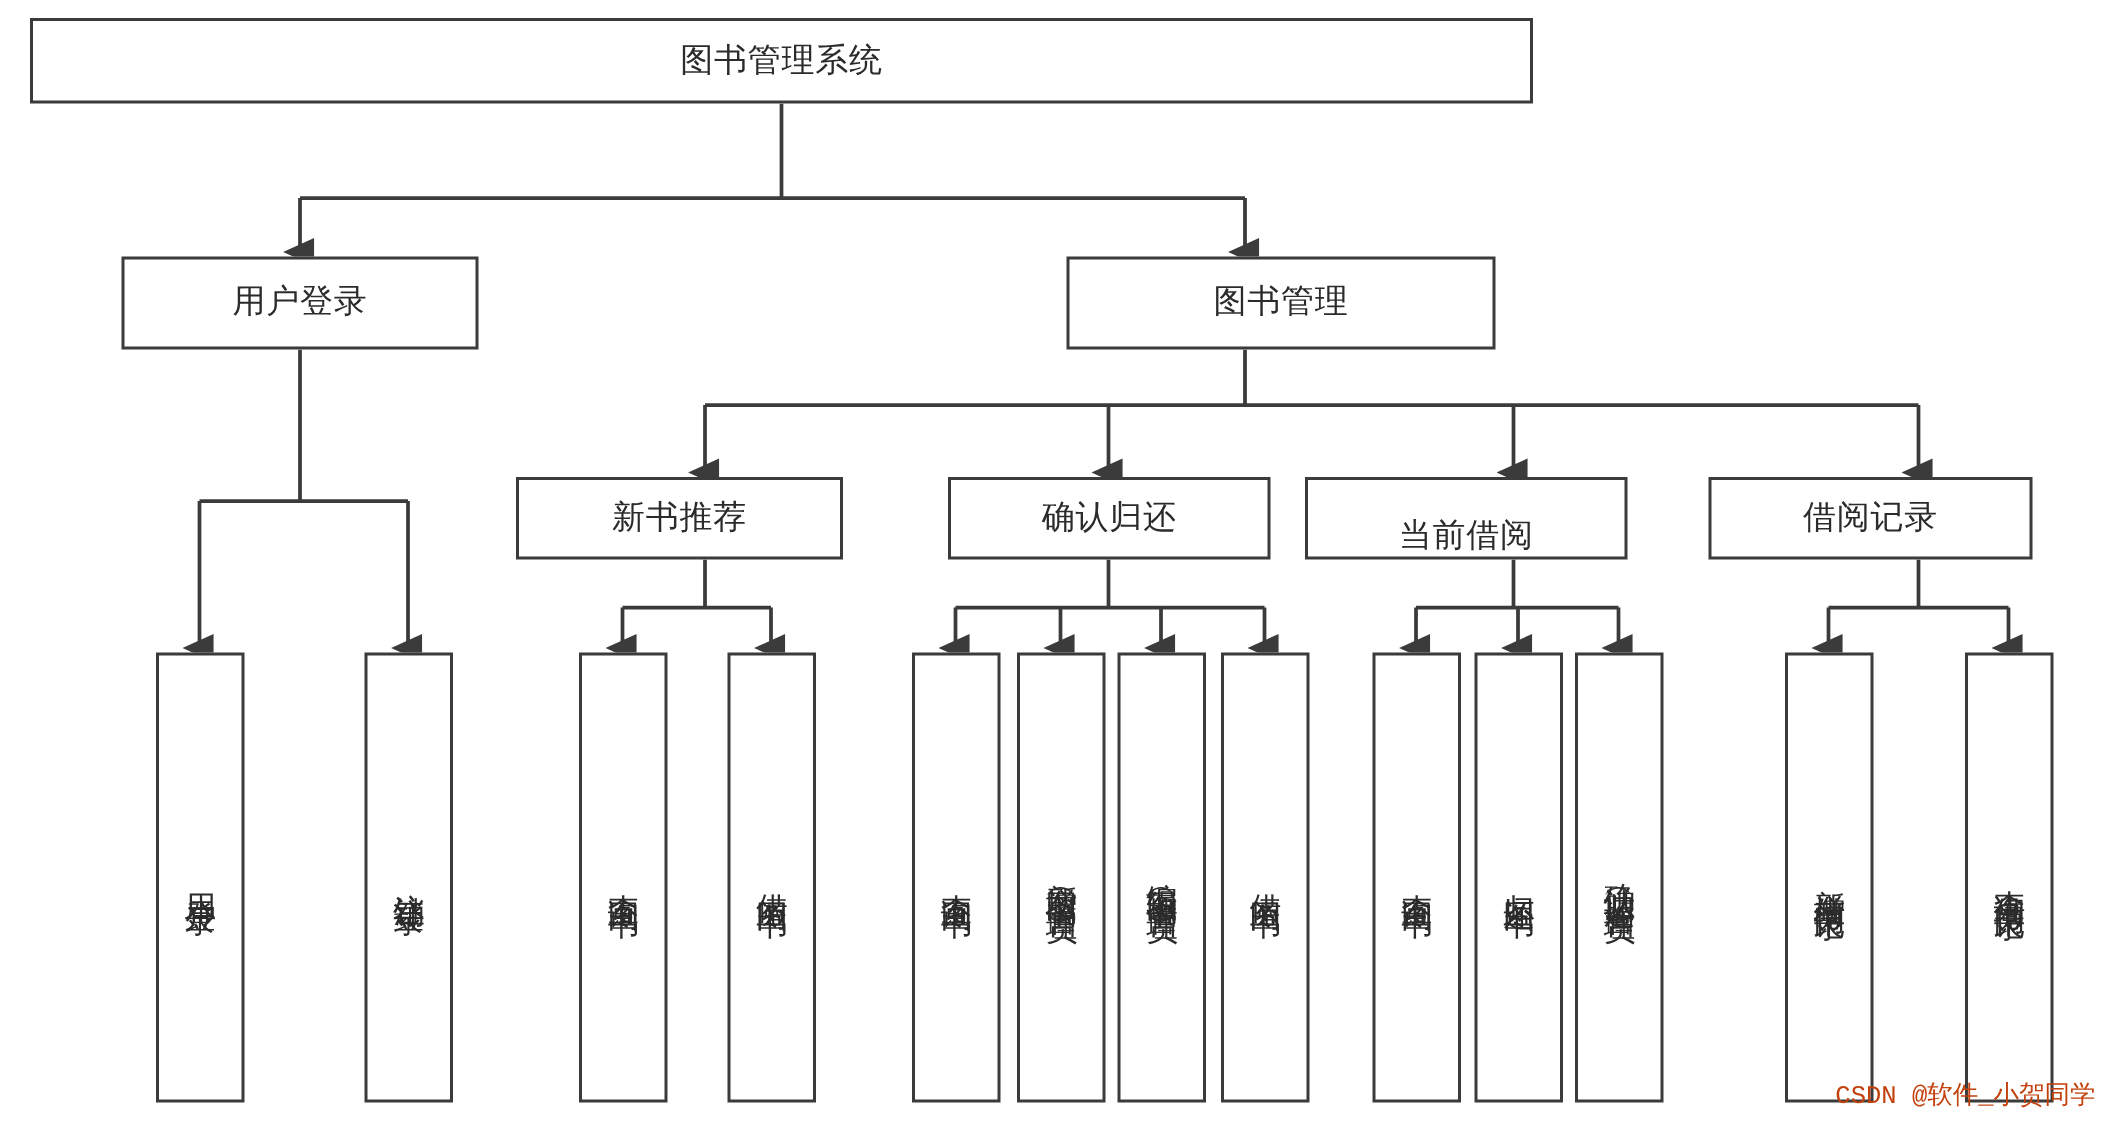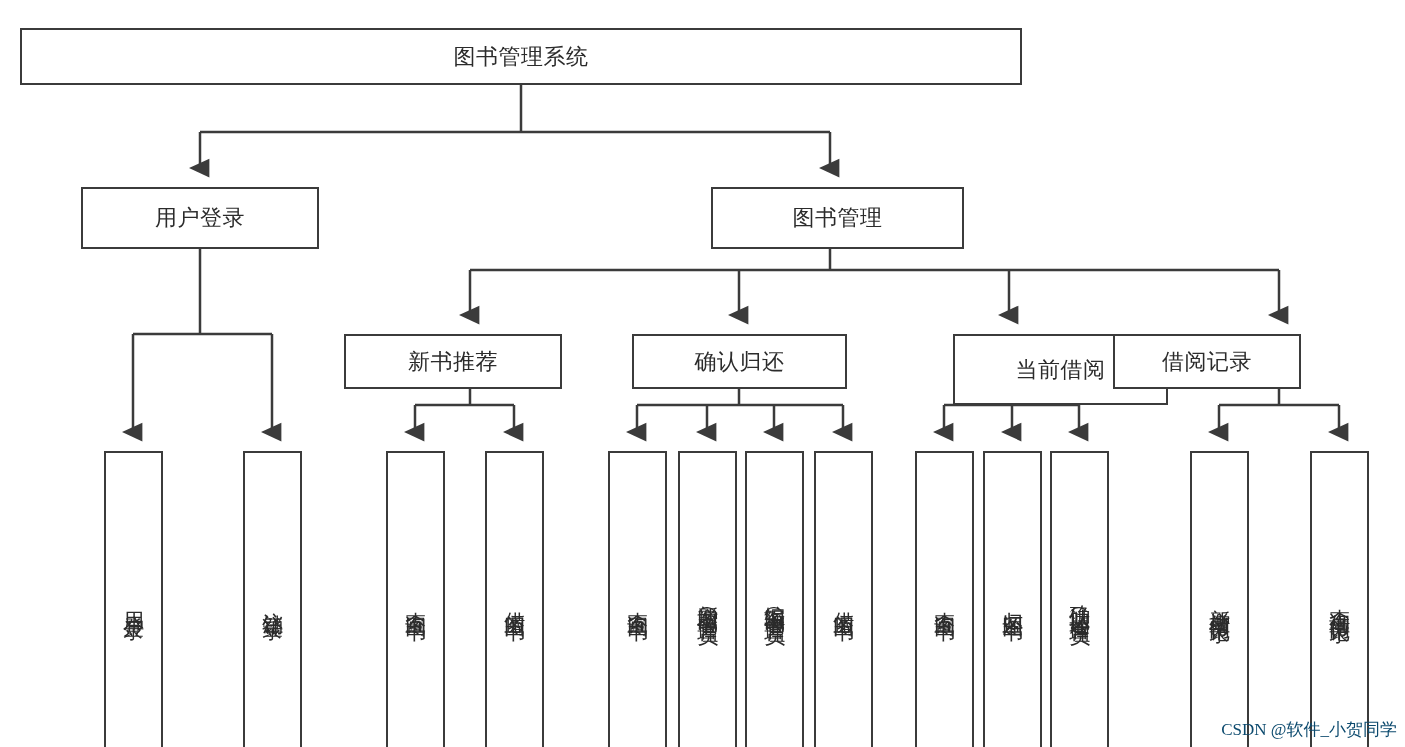--- a/index.html
+++ b/index.html
@@ -28,21 +28,20 @@
   }
   .node {
     position: absolute;
     box-sizing: border-box;
     background: #ffffff;
     border: 2.5px solid #3b3b3b;
     display: flex;
     align-items: center;
     justify-content: center;
     z-index: 2;
-    margin-top: 16px;
   }
   .node-label {
     color: #2b2b2b;
     text-align: center;
     line-height: 1.18;
     letter-spacing: 0.5px;
   }
   
   .node.horiz .node-label {
     font-size: 22px;
@@ -59,24 +58,24 @@
     font-size: 21px;
     line-height: 1.25;
     letter-spacing: 3px;
     white-space: nowrap;
   }
   #watermark {
     position: absolute;
     right: 8px;
     bottom: 6px;
     font-size: 17px;
-    color: #0c4a6e;
+    color: #c2410c;
     white-space: nowrap;
     z-index: 5;
-    font-family: Liberation Serif, serif;
+    font-family: Liberation Mono, monospace;
     text-align: center;
   }
 </style>
 </head>
 <body>
 
 <div id="canvas">
 
   <svg id="edges" viewBox="0 0 1405 747" xmlns="http://www.w3.org/2000/svg">
     <defs>
@@ -122,33 +121,33 @@
   </svg>
 
   <div class="node horiz" id="node-root" style="left: 20px; top: 12px; width: 1002px; height: 57px;">
     <span class="node-label">图书管理系统</span>
   </div>
 
   <div id="node-layer">
       <div class="node horiz" id="node-user-login" style="left: 81px; top: 171px; width: 238px; height: 62px;">
         <span class="node-label">用户登录</span>
       </div>
-      <div class="node horiz" id="node-book-manage" style="left: 711px; top: 171px; width: 253px; height: 62px;">
+      <div class="node horiz" id="node-book-manage" style="left: 711px; top: 171px; width: 286px; height: 62px;">
         <span class="node-label">图书管理</span>
       </div>
       <div class="node horiz" id="node-new-book-rec" style="left: 344px; top: 318px; width: 218px; height: 55px;">
         <span class="node-label">新书推荐</span>
       </div>
       <div class="node horiz" id="node-book-borrow" style="left: 632px; top: 318px; width: 215px; height: 55px;">
         <span class="node-label">确认归还</span>
       </div>
-      <div class="node horiz" id="node-current-borrow" style="left: 953px; top: 318px; width: 215px; height: 71px;">
+      <div class="node horiz" id="node-current-borrow" style="left: 870px; top: 318px; width: 215px; height: 55px; align-items: flex-end;">
         <span class="node-label">当前借阅</span>
       </div>
-      <div class="node horiz" id="node-borrow-record" style="left: 1113px; top: 318px; width: 188px; height: 55px;">
+      <div class="node horiz" id="node-borrow-record" style="left: 1139px; top: 318px; width: 216px; height: 55px;">
         <span class="node-label">借阅记录</span>
       </div>
       <div class="node vert" id="node-leaf-user-login" style="left: 104px; top: 435px; width: 59px; height: 300px;">
         <span class="node-label">用户登录</span>
       </div>
       <div class="node vert" id="node-leaf-user-logout" style="left: 243px; top: 435px; width: 59px; height: 300px;">
         <span class="node-label">注销登录</span>
       </div>
       <div class="node vert" id="node-leaf-rec-query" style="left: 386px; top: 435px; width: 59px; height: 300px;">
         <span class="node-label">查询图书</span>

